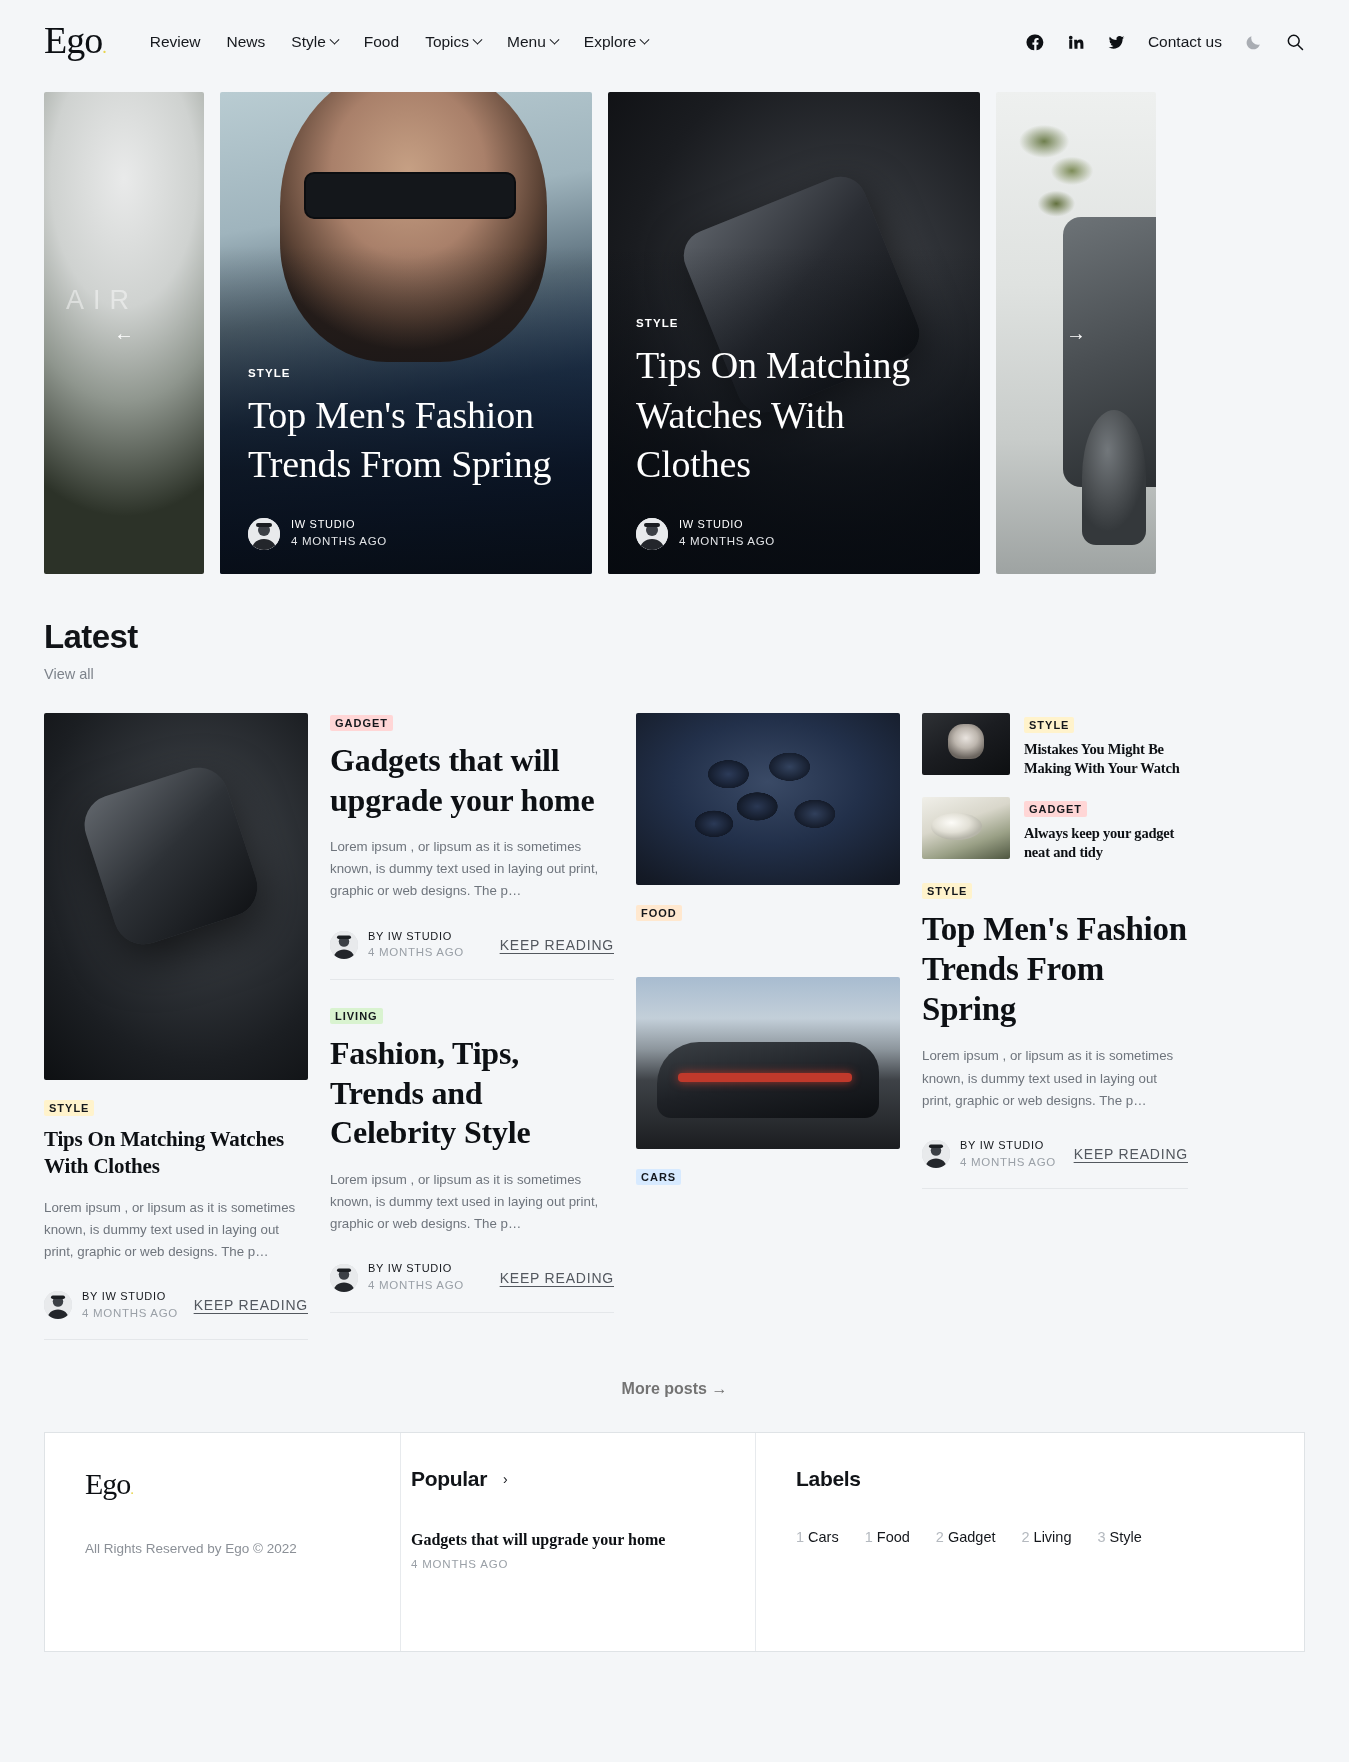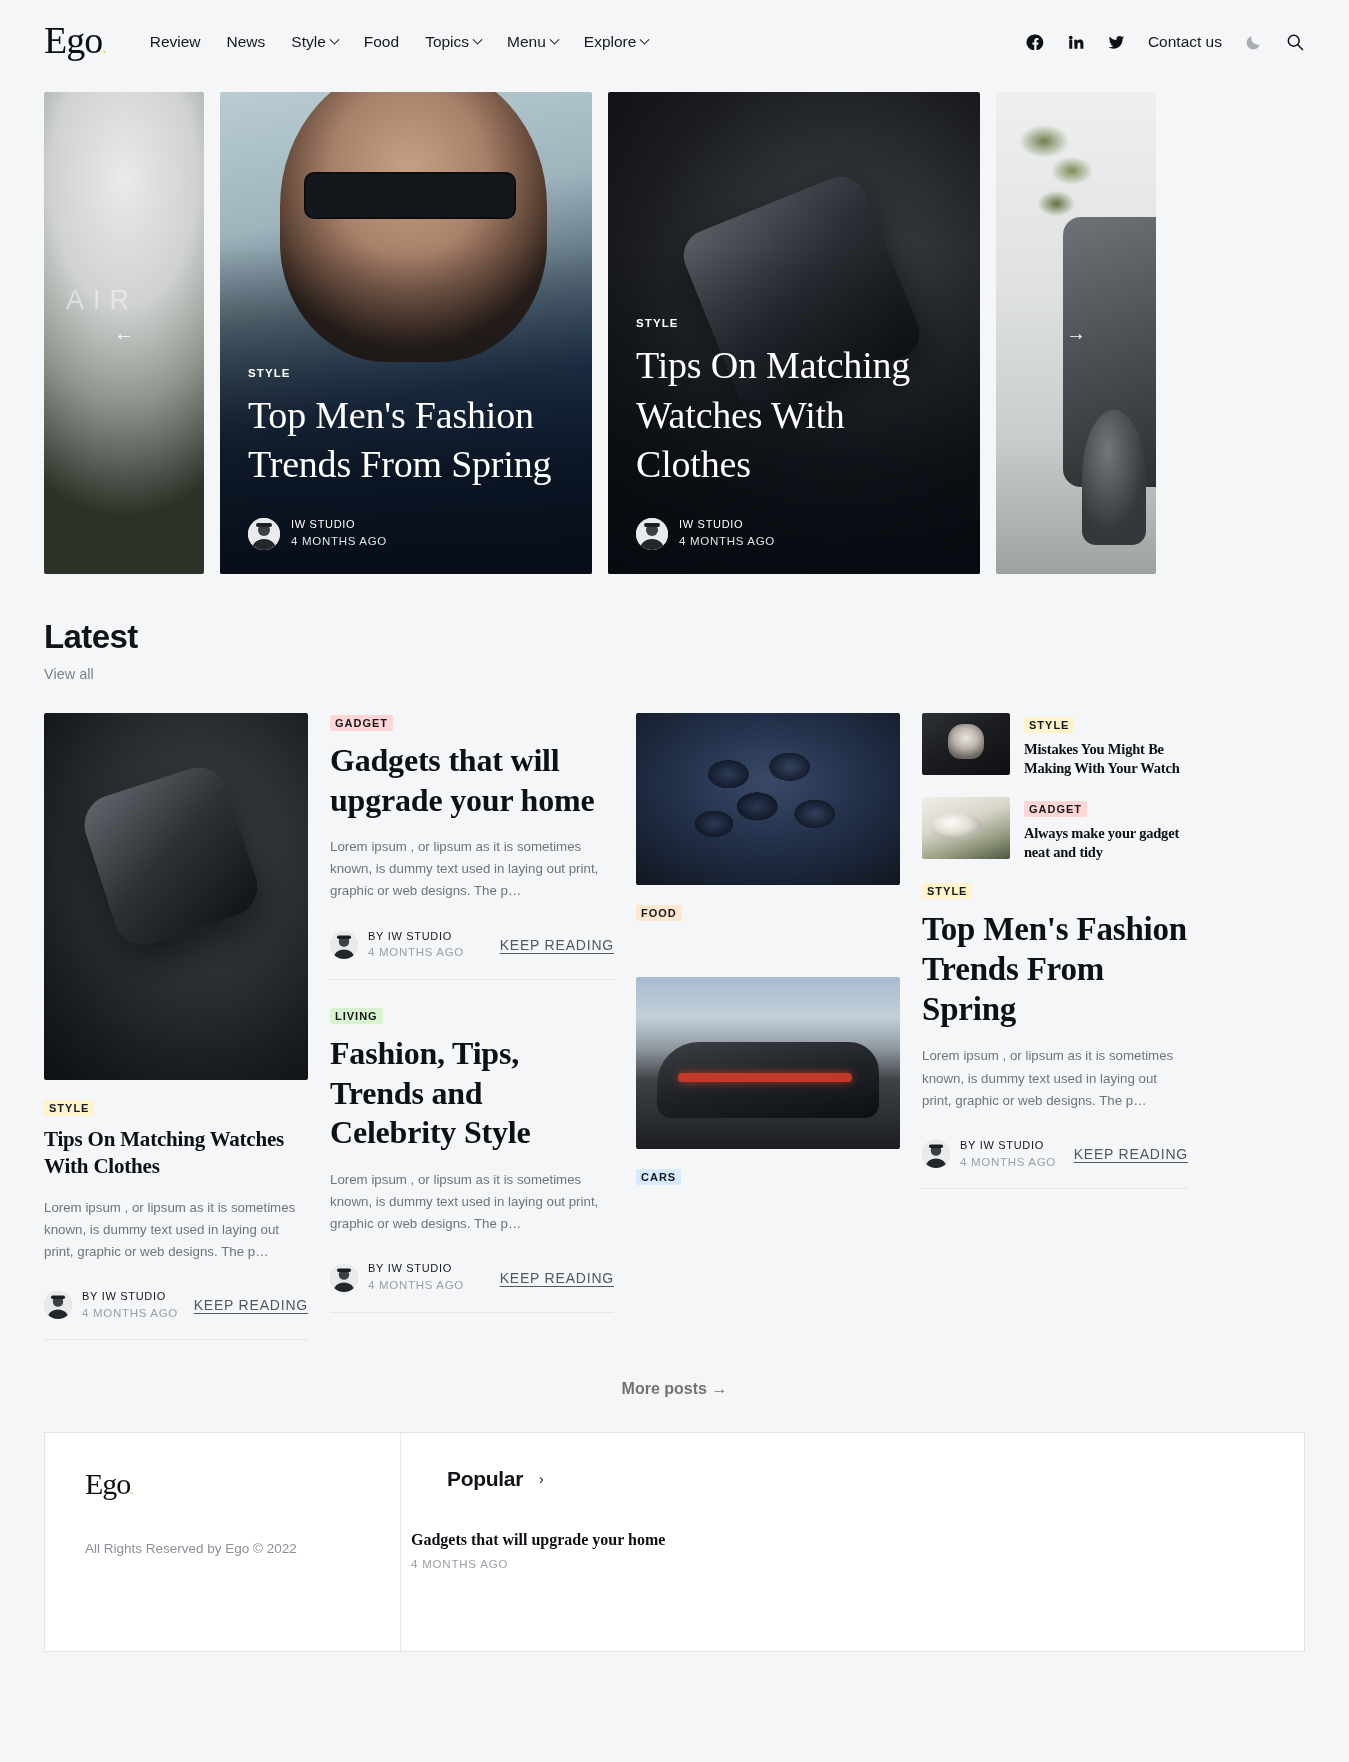--- a/index.html
+++ b/index.html
@@ -258,21 +258,21 @@
   }
   .f-col-brand { width: 355px; padding: 34px 40px; }
   .f-brand {
     font-family: "Liberation Serif", serif;
     font-size: 30px; letter-spacing: -1px; color: #0c0f13;
   }
   .f-brand .dot { color: #e8d44d; font-size: 15px; }
   .f-rights { font-size: 13.5px; color: #8b9097; margin-top: 40px; }
   .f-col-popular { width: 355px; padding: 34px 10px 34px 10px; border-left: 1px solid #e7eaed; }
   .f-col-labels { flex: 1; padding: 34px 40px; border-left: 1px solid #e7eaed; }
-  .f-head { font-size: 21px; font-weight: 800; letter-spacing: -0.3px; display: flex; align-items: center; gap: 16px; margin-left: 36px; }
+  .f-head { font-size: 21px; font-weight: 800; letter-spacing: -0.3px; display: flex; align-items: center; gap: 16px; }
   .f-chev { font-size: 14px; font-weight: 400; color: #14171c; }
   .f-post-title { font-family: "Liberation Serif", serif; font-weight: 700; font-size: 16px; color: #0d1014; margin-top: 40px; }
   .f-post-date { font-size: 11.5px; letter-spacing: 0.8px; text-transform: uppercase; color: #9aa0a7; margin-top: 9px; }
   .labels-row { display: flex; gap: 26px; margin-top: 38px; flex-wrap: wrap; }
   .label-item { font-size: 14.5px; color: #14171c; white-space: nowrap; }
   .label-count { color: #b4b9bf; margin-right: 4px; }
 
   
   .ph-berry { background: radial-gradient(100% 100% at 50% 40%, #3a4a66 0%, #22304a 36%, #141a26 72%, #0a0d14 100%); }
   .ph-berry::after {
@@ -551,21 +551,21 @@
         <h4 class="card-title t-xs">Mistakes You Might Be Making With Your Watch</h4>
       </div>
     </div>
 
     <div class="mini-item">
       <div class="thumb-sm">
         <div class="img ph-gadgettidy"></div>
       </div>
       <div class="mini-body">
         <span class="tag tag-gadget">GADGET</span>
-        <h4 class="card-title t-xs">Always make your gadget neat and tidy</h4>
+        <h4 class="card-title t-xs">Always keep your gadget neat and tidy</h4>
       </div>
     </div>
 
     <div style="margin-top:14px;">
       <span class="tag tag-style">STYLE</span>
       <h3 class="card-title t-xl">Top Men's Fashion Trends From Spring</h3>
       <p class="excerpt">Lorem ipsum , or lipsum as it is sometimes known, is dummy text used in laying out print, graphic or web designs. The p…</p>
       <div class="meta-row">
         <div class="avatar" style="width:28px;height:28px;margin-right:10px;">
           <svg viewBox="0 0 32 32">
@@ -601,13 +601,25 @@
 
   <div class="f-col-popular">
     <div class="f-head">
       <span>Popular</span>
       <span class="f-chev">›</span>
     </div>
     <div class="f-post-title">Gadgets that will upgrade your home</div>
     <div class="f-post-date">4 MONTHS AGO</div>
   </div>
 
+  <div class="f-col-labels">
+    <div class="f-head">
+      <span>Labels</span>
+    </div>
+    <div class="labels-row">
+      <a class="label-item"><span class="label-count">1</span><span>Cars</span></a>
+      <a class="label-item"><span class="label-count">1</span><span>Food</span></a>
+      <a class="label-item"><span class="label-count">2</span><span>Gadget</span></a>
+      <a class="label-item"><span class="label-count">2</span><span>Living</span></a>
+      <a class="label-item"><span class="label-count">3</span><span>Style</span></a>
+    </div>
+  </div>
 </footer>
 
 </body></html>

